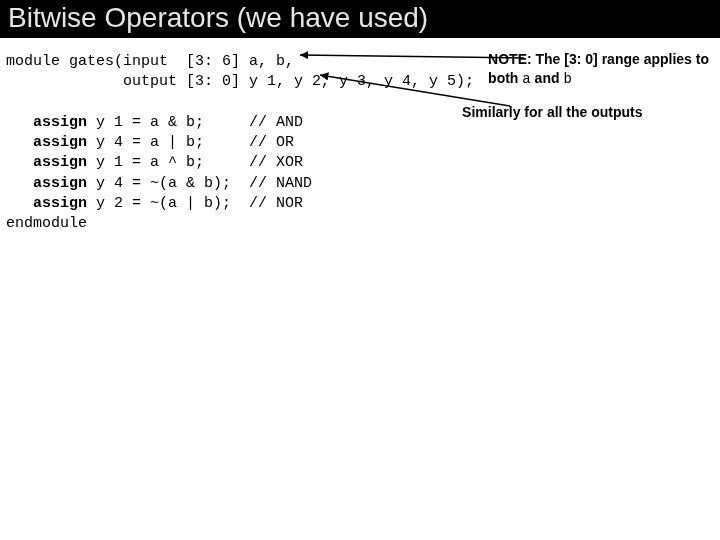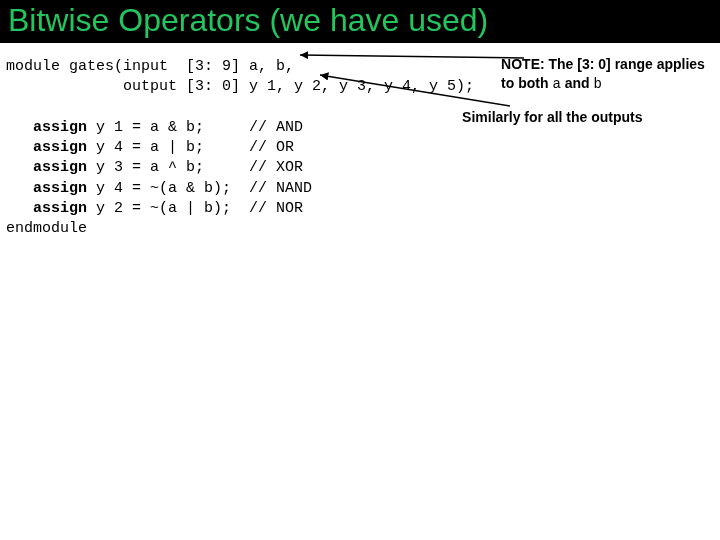--- a/index.html
+++ b/index.html
@@ -6,23 +6,23 @@
   body {
     width: 720px;
     height: 540px;
     background: #ffffff;
     font-family: Arial, Helvetica, sans-serif;
     position: relative;
     overflow: hidden;
   }
   .title-bar {
     background: #000000;
-    color: #22c55e;
+    color: #e5e5e5;
     padding: 2px 8px 4px 8px;
-    font-size: 32px;
+    font-size: 28px;
     font-weight: normal;
   }
   .content {
     display: flex;
     flex-direction: row;
     align-items: flex-start;
   }
   .code-area {
     padding: 14px 6px 0 6px;
     font-family: "Courier New", Courier, monospace;
@@ -35,44 +35,44 @@
   .bold { font-weight: bold; }
   .notes {
     padding-top: 12px;
     font-family: Arial, Helvetica, sans-serif;
     font-size: 14px;
     color: #000000;
     line-height: 1.35;
     flex: 1;
     padding-right: 6px;
   }
-  .notes .note1 { margin-bottom: 14px; margin-left: 21px; }
+  .notes .note1 { margin-bottom: 14px; margin-left: 8px; }
   .notes .note2 { margin-left: -18px; }
   .mono { font-family: "Courier New", Courier, monospace; }
   svg.arrows {
     position: absolute;
     left: 0; top: 0;
     pointer-events: none;
   }
 </style>
 </head>
 <body>
 
 <div class="title-bar">
   <span>Bitwise Operators (we have used)</span>
 </div>
 
 <div class="content">
 
-  <div class="code-area"><span>module gates(input  [3: 9] a, b,</span>
+  <div class="code-area"><span>module gates(input  [3: 6] a, b,</span>
 <span>             output [3: 0] y 1, y 2, y 3, y 4, y 5);</span>
 <span></span>
    <span class="bold">assign</span><span> y 1 = a &amp; b;     // AND</span>
    <span class="bold">assign</span><span> y 4 = a | b;     // OR</span>
-   <span class="bold">assign</span><span> y 3 = a ^ b;     // XOR</span>
+   <span class="bold">assign</span><span> y 1 = a ^ b;     // XOR</span>
    <span class="bold">assign</span><span> y 4 = ~(a &amp; b);  // NAND</span>
    <span class="bold">assign</span><span> y 2 = ~(a | b);  // NOR</span>
 <span>endmodule</span></div>
 
   <div class="notes">
     <div class="note1">
       <b>NOTE:  The </b><b>[3: 0]</b><b> range applies to both </b><span class="mono">a</span><b> and </b><span class="mono">b</span>
     </div>
     <div class="note2">
       <b>Similarly for all the outputs</b>

